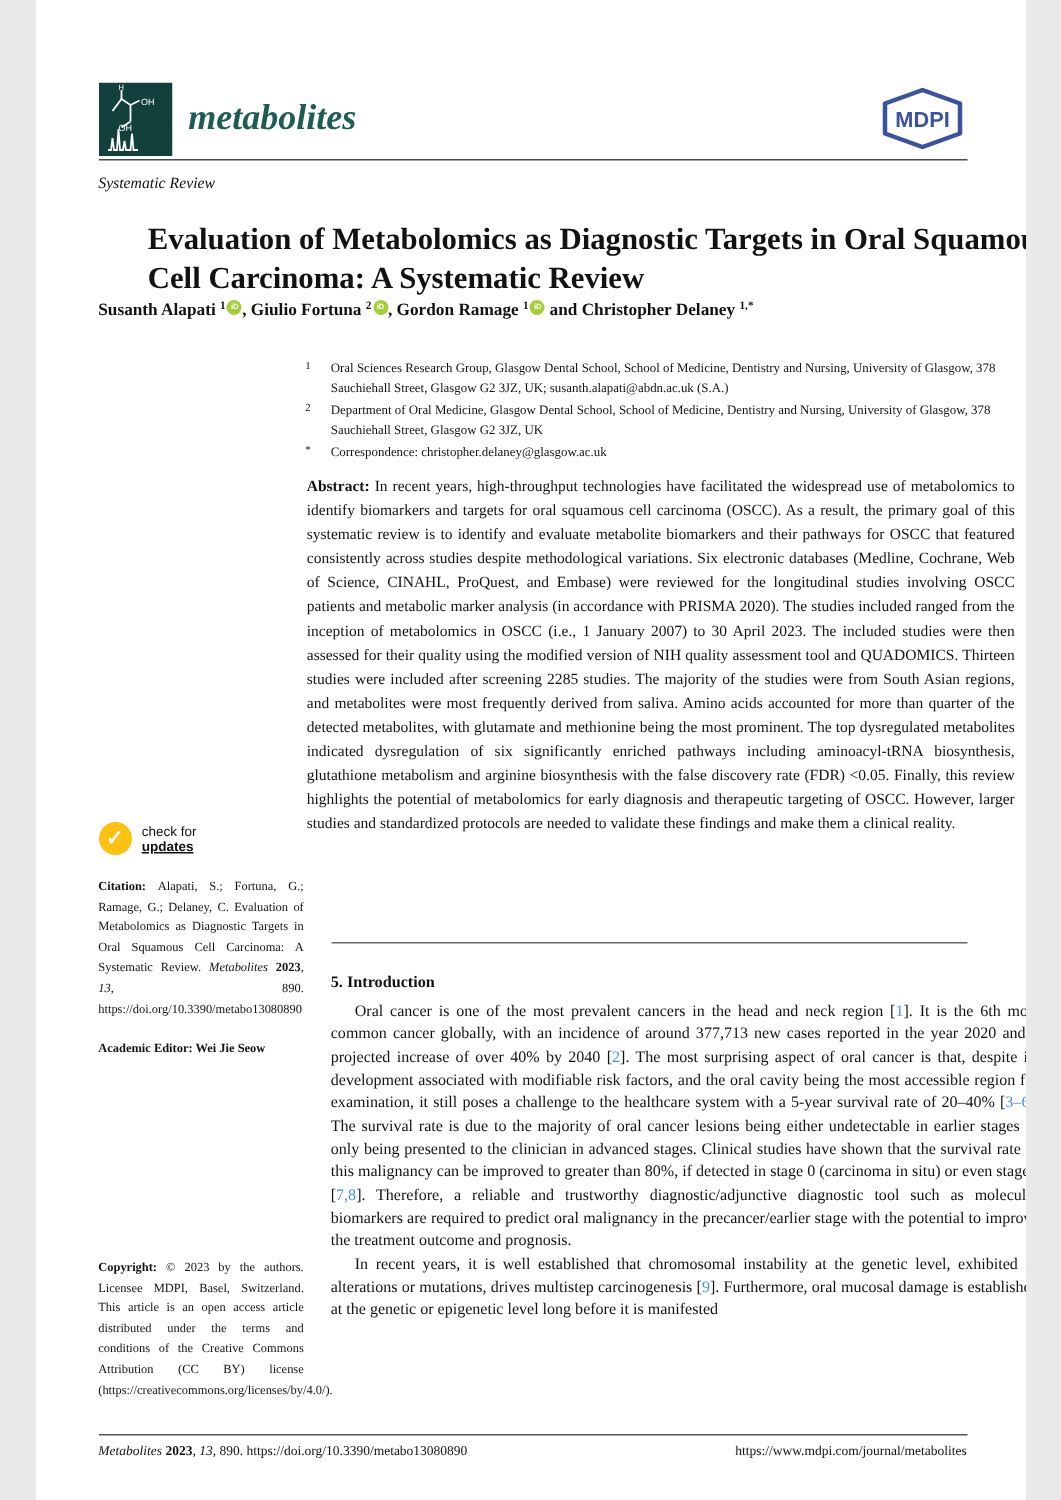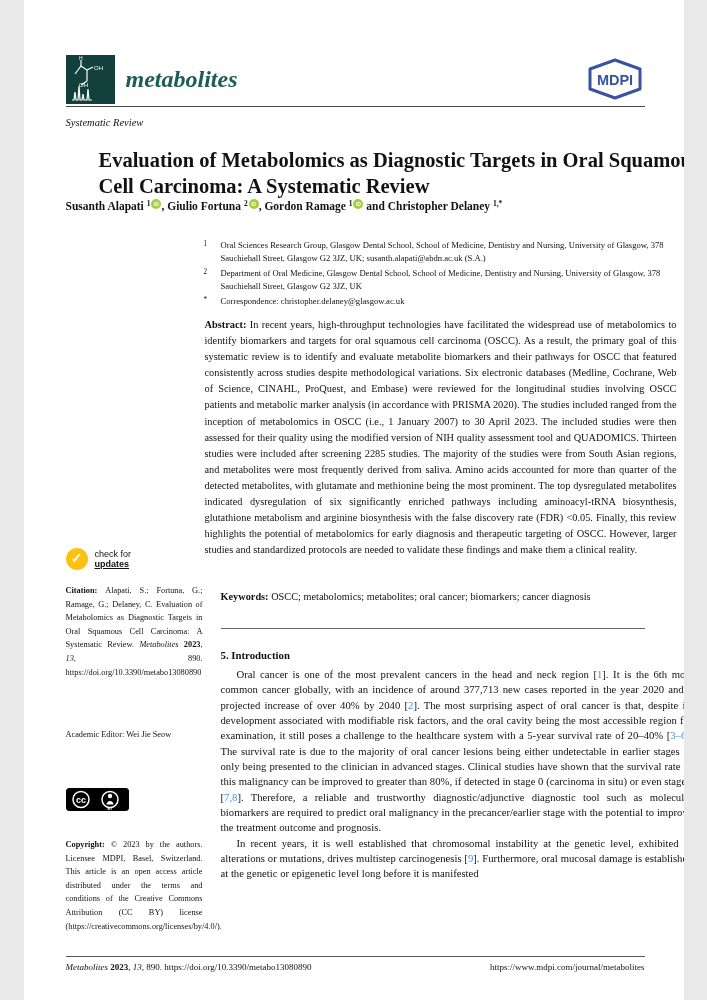--- a/index.html
+++ b/index.html
@@ -30,21 +30,21 @@
             line-height:16.1px;text-align:justify;}
   .keywords{position:absolute;left:197px;top:591px;width:472px;margin:0;font-size:10.3px;}
   .kw-rule{top:628px;left:197px;right:39px;border-top:1px solid #666;}
   .sidebar-block{position:absolute;left:42px;width:137px;font-size:8.3px;line-height:13.6px;}
   .updates{top:548px;display:flex;align-items:center;gap:7px;font-family:"Liberation Sans",sans-serif;}
   .check-circle{width:22px;height:22px;border-radius:50%;background:#fdc113;color:#fff;
       display:flex;align-items:center;justify-content:center;font-size:14px;font-weight:bold;}
   .updates-text{font-size:9px;line-height:10.5px;color:#111;}
   .updates-line2{font-weight:bold;text-decoration:underline;}
   .citation{top:584px;text-align:justify;}
-  .editor{top:728px;}
+  .editor{top:692px;font-weight:bold;}
   .dates{top:711px;}
   .date-line{margin-bottom:6.1px;}
   .ccbadge{top:788px;}
   .copyright{top:818px;text-align:justify;margin-top:20px;}
   .intro{position:absolute;left:197px;top:649px;width:472px;}
   .intro h2{font-size:10.8px;margin:0 0 6px 0;}
   .intro p{font-size:10.7px;line-height:15.35px;text-align:justify;text-indent:16px;margin:0;}
   .footer-rule{top:956px;border-top:1px solid #555;}
   .footer-left{position:absolute;left:42px;top:962px;font-size:9px;}
   .footer-right{position:absolute;right:39px;top:962px;font-size:9px;}
@@ -92,47 +92,35 @@
       <span class="aff-text">Department of Oral Medicine, Glasgow Dental School, School of Medicine, Dentistry and Nursing, University of Glasgow, 378 Sauchiehall Street, Glasgow G2 3JZ, UK</span>
     </div>
     <div class="aff-row">
       <span class="aff-marker">*</span>
       <span class="aff-text">Correspondence: christopher.delaney@glasgow.ac.uk</span>
     </div>
   </div>
 
   <p class="abstract"><b>Abstract:</b> <span>In recent years, high-throughput technologies have facilitated the widespread use of metabolomics to identify biomarkers and targets for oral squamous cell carcinoma (OSCC). As a result, the primary goal of this systematic review is to identify and evaluate metabolite biomarkers and their pathways for OSCC that featured consistently across studies despite methodological variations. Six electronic databases (Medline, Cochrane, Web of Science, CINAHL, ProQuest, and Embase) were reviewed for the longitudinal studies involving OSCC patients and metabolic marker analysis (in accordance with PRISMA 2020). The studies included ranged from the inception of metabolomics in OSCC (i.e., 1 January 2007) to 30 April 2023. The included studies were then assessed for their quality using the modified version of NIH quality assessment tool and QUADOMICS. Thirteen studies were included after screening 2285 studies. The majority of the studies were from South Asian regions, and metabolites were most frequently derived from saliva. Amino acids accounted for more than quarter of the detected metabolites, with glutamate and methionine being the most prominent. The top dysregulated metabolites indicated dysregulation of six significantly enriched pathways including aminoacyl-tRNA biosynthesis, glutathione metabolism and arginine biosynthesis with the false discovery rate (FDR) &lt;0.05. Finally, this review highlights the potential of metabolomics for early diagnosis and therapeutic targeting of OSCC. However, larger studies and standardized protocols are needed to validate these findings and make them a clinical reality.</span></p>
 
-  <p class="keywords"><b>Keywords:</b> <span>OSCC; metabolomics; metabolites; oral cancer; biomarkers; cancer diagnosis</span></p>
   <div class="rule kw-rule"></div>
 
   <div class="sidebar-block updates">
     <span class="check-circle">✓</span>
     <span class="updates-text">
       <span>check for</span><br>
       <span class="updates-line2">updates</span>
     </span>
   </div>
 
   <div class="sidebar-block citation"><span class="seg-b">Citation: </span><span>Alapati, S.; Fortuna, G.; Ramage, G.; Delaney, C. Evaluation of Metabolomics as Diagnostic Targets in Oral Squamous Cell Carcinoma: A Systematic Review. </span><span class="seg-i">Metabolites </span><span class="seg-b">2023</span><span>, </span><span class="seg-i">13</span><span>, 890. https://doi.org/10.3390/metabo13080890</span></div>
 
   <div class="sidebar-block editor">Academic Editor: Wei Jie Seow</div>
 
 
-  <div class="sidebar-block ccbadge">
-    <svg width="63" height="23" viewBox="0 0 63 23">
-      <rect x="0.5" y="0.5" width="62" height="22" rx="2.5" fill="#000000" stroke="#000000"></rect>
-      <circle cx="15" cy="11.5" r="8" fill="none" stroke="#ffffff" stroke-width="1.5"></circle>
-      <text x="15" y="14.8" text-anchor="middle" fill="#ffffff" font-size="9" font-weight="bold" font-family="Liberation Sans, sans-serif">cc</text>
-      <circle cx="44" cy="11.5" r="8" fill="none" stroke="#ffffff" stroke-width="1.5"></circle>
-      <circle cx="44" cy="8" r="2.2" fill="#ffffff"></circle>
-      <path d="M40.5 16.5 C40.5 11.8 47.5 11.8 47.5 16.5 Z" fill="#ffffff"></path>
-      <text x="44" y="21.8" text-anchor="middle" fill="#ffffff" font-size="3.6" font-weight="bold" font-family="Liberation Sans, sans-serif">BY</text>
-    </svg>
-  </div>
 
   <div class="sidebar-block copyright"><span class="seg-b">Copyright: </span><span>© 2023 by the authors. Licensee MDPI, Basel, Switzerland. This article is an open access article distributed under the terms and conditions of the Creative Commons Attribution (CC BY) license (https://creativecommons.org/licenses/by/4.0/).</span></div>
 
   <section class="intro">
     <h2>5. Introduction</h2>
     <p><span>Oral cancer is one of the most prevalent cancers in the head and neck region [</span><span class="seg-ref">1</span><span>]. It is the 6th most common cancer globally, with an incidence of around 377,713 new cases reported in the year 2020 and a projected increase of over 40% by 2040 [</span><span class="seg-ref">2</span><span>]. The most surprising aspect of oral cancer is that, despite its development associated with modifiable risk factors, and the oral cavity being the most accessible region for examination, it still poses a challenge to the healthcare system with a 5-year survival rate of 20–40% [</span><span class="seg-ref">3–6</span><span>]. The survival rate is due to the majority of oral cancer lesions being either undetectable in earlier stages or only being presented to the clinician in advanced stages. Clinical studies have shown that the survival rate of this malignancy can be improved to greater than 80%, if detected in stage 0 (carcinoma in situ) or even stage I [</span><span class="seg-ref">7,8</span><span>]. Therefore, a reliable and trustworthy diagnostic/adjunctive diagnostic tool such as molecular biomarkers are required to predict oral malignancy in the precancer/earlier stage with the potential to improve the treatment outcome and prognosis.</span></p>
     <p><span>In recent years, it is well established that chromosomal instability at the genetic level, exhibited as alterations or mutations, drives multistep carcinogenesis [</span><span class="seg-ref">9</span><span>]. Furthermore, oral mucosal damage is established at the genetic or epigenetic level long before it is manifested</span></p>
   </section>
 
   <div class="rule footer-rule"></div>

